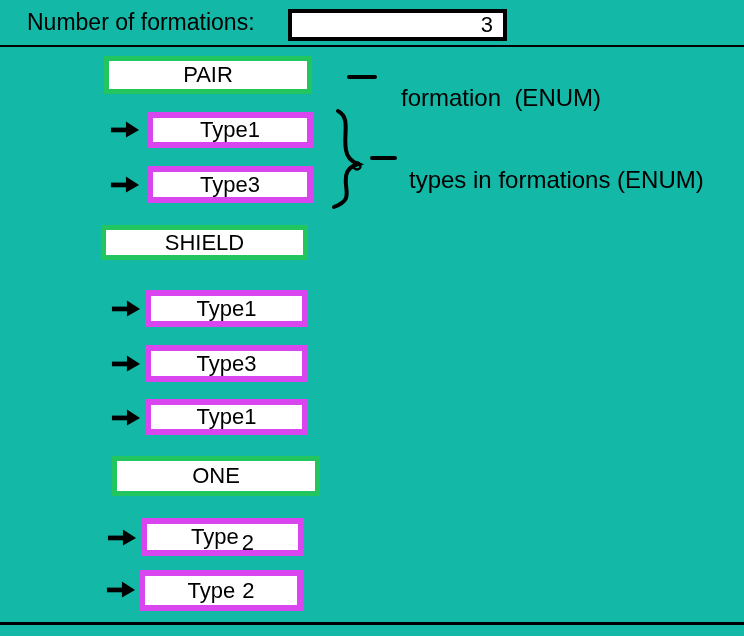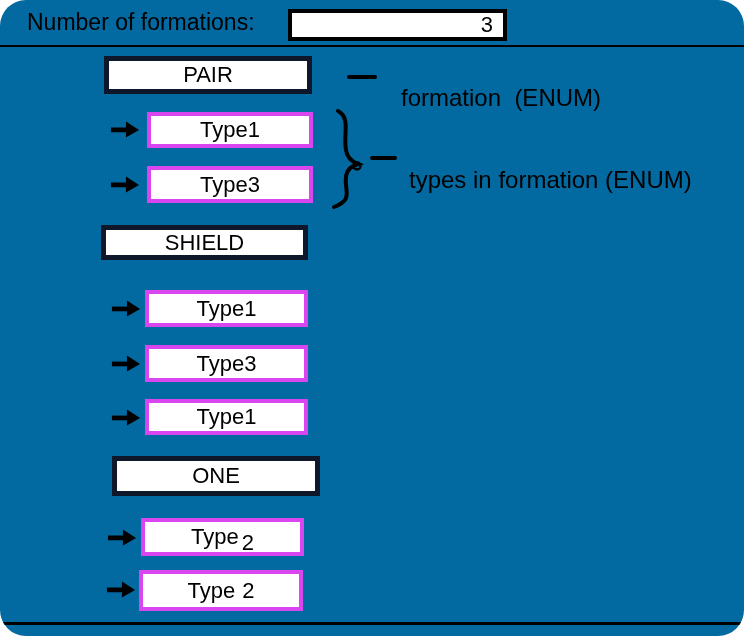--- a/index.html
+++ b/index.html
@@ -6,23 +6,22 @@
     margin: 0;
     padding: 0;
     background: #ffffff;
     font-family: "Liberation Sans", sans-serif;
     color: #000000;
   }
   .canvas {
     position: relative;
     width: 744px;
     height: 636px;
-    background: #0369a1;
+    background: #14b8a6;
     overflow: hidden;
-    border-radius: 26px;
   }
   .rule {
     position: absolute;
     left: 0;
     width: 744px;
     background: #000000;
   }
   .rule-top { top: 45px; height: 2px; }
   .rule-bottom { top: 622px; height: 3px; }
 
@@ -50,22 +49,22 @@
 
   .fbox, .tbox {
     position: absolute;
     background: #ffffff;
     display: flex;
     align-items: center;
     justify-content: center;
     box-sizing: border-box;
     font-size: 22px;
   }
-  .fbox { border: 5px solid #0f172a; }
-  .tbox { border: 4px solid #d946ef; }
+  .fbox { border: 5px solid #22c55e; }
+  .tbox { border: 6px solid #d946ef; }
 
   .arrow {
     position: absolute;
     width: 30px;
     height: 20px;
   }
   .dash {
     position: absolute;
     height: 4px;
     background: #000000;
@@ -118,21 +117,21 @@
   </svg>
   <div class="tbox" style="left:147px;top:166px;width:166px;height:37px">
     <span>Type3</span>
   </div>
 
   <svg class="brace" viewBox="0 0 40 102">
     <path d="M10 3 C 23 10, 15 26, 18 42 C 19 50, 25 54, 30 56 C 23 58, 19 62, 18 68 C 16 84, 26 91, 6 99" stroke="#000" stroke-width="4" fill="none" stroke-linecap="round"></path>
     <circle cx="29" cy="58" r="3.5" stroke="#000" stroke-width="2.5" fill="none"></circle>
   </svg>
   <div class="dash" style="left:370px;top:156px;width:27px"></div>
-  <div class="ann" style="left:409px;top:146px">types in formation (ENUM)</div>
+  <div class="ann" style="left:409px;top:146px">types in formations (ENUM)</div>
 
   <div class="fbox" style="left:101px;top:225px;width:207px;height:35px">
     <span>SHIELD</span>
   </div>
 
   <svg class="arrow" style="left:111px;top:298px" viewBox="0 0 32 20">
     <path d="M1 11 H20" stroke="#000" stroke-width="5" fill="none"></path>
     <path d="M17 2 L31 11 L17 19 Z" fill="#000"></path>
   </svg>
   <div class="tbox" style="left:145px;top:290px;width:163px;height:37px">

